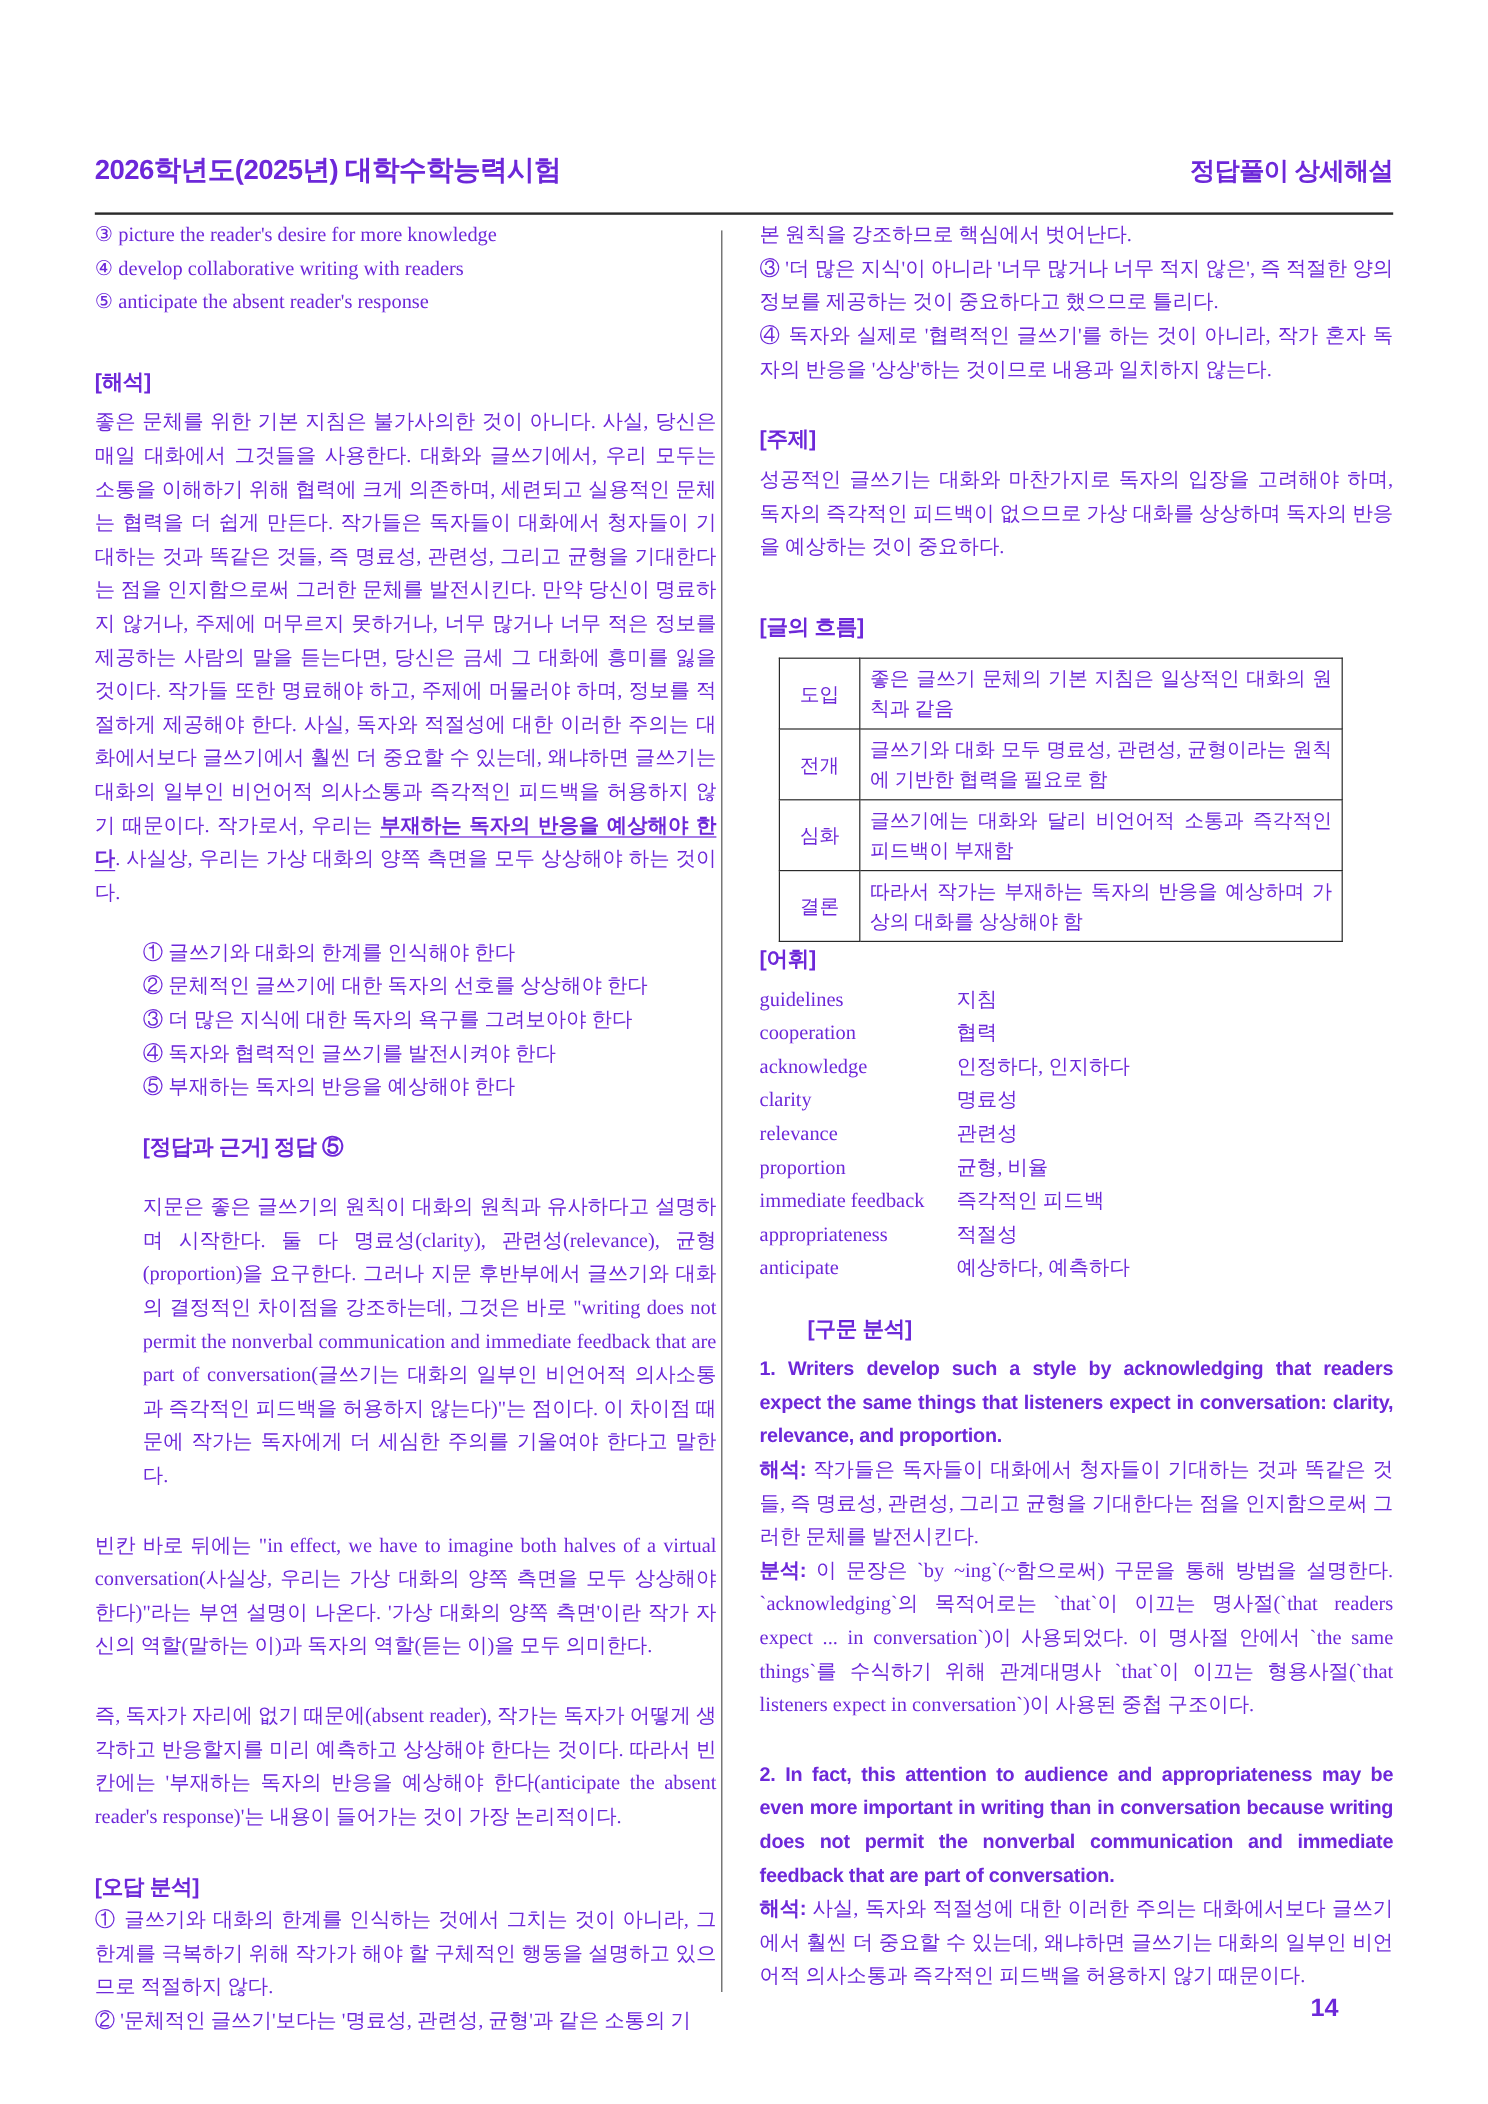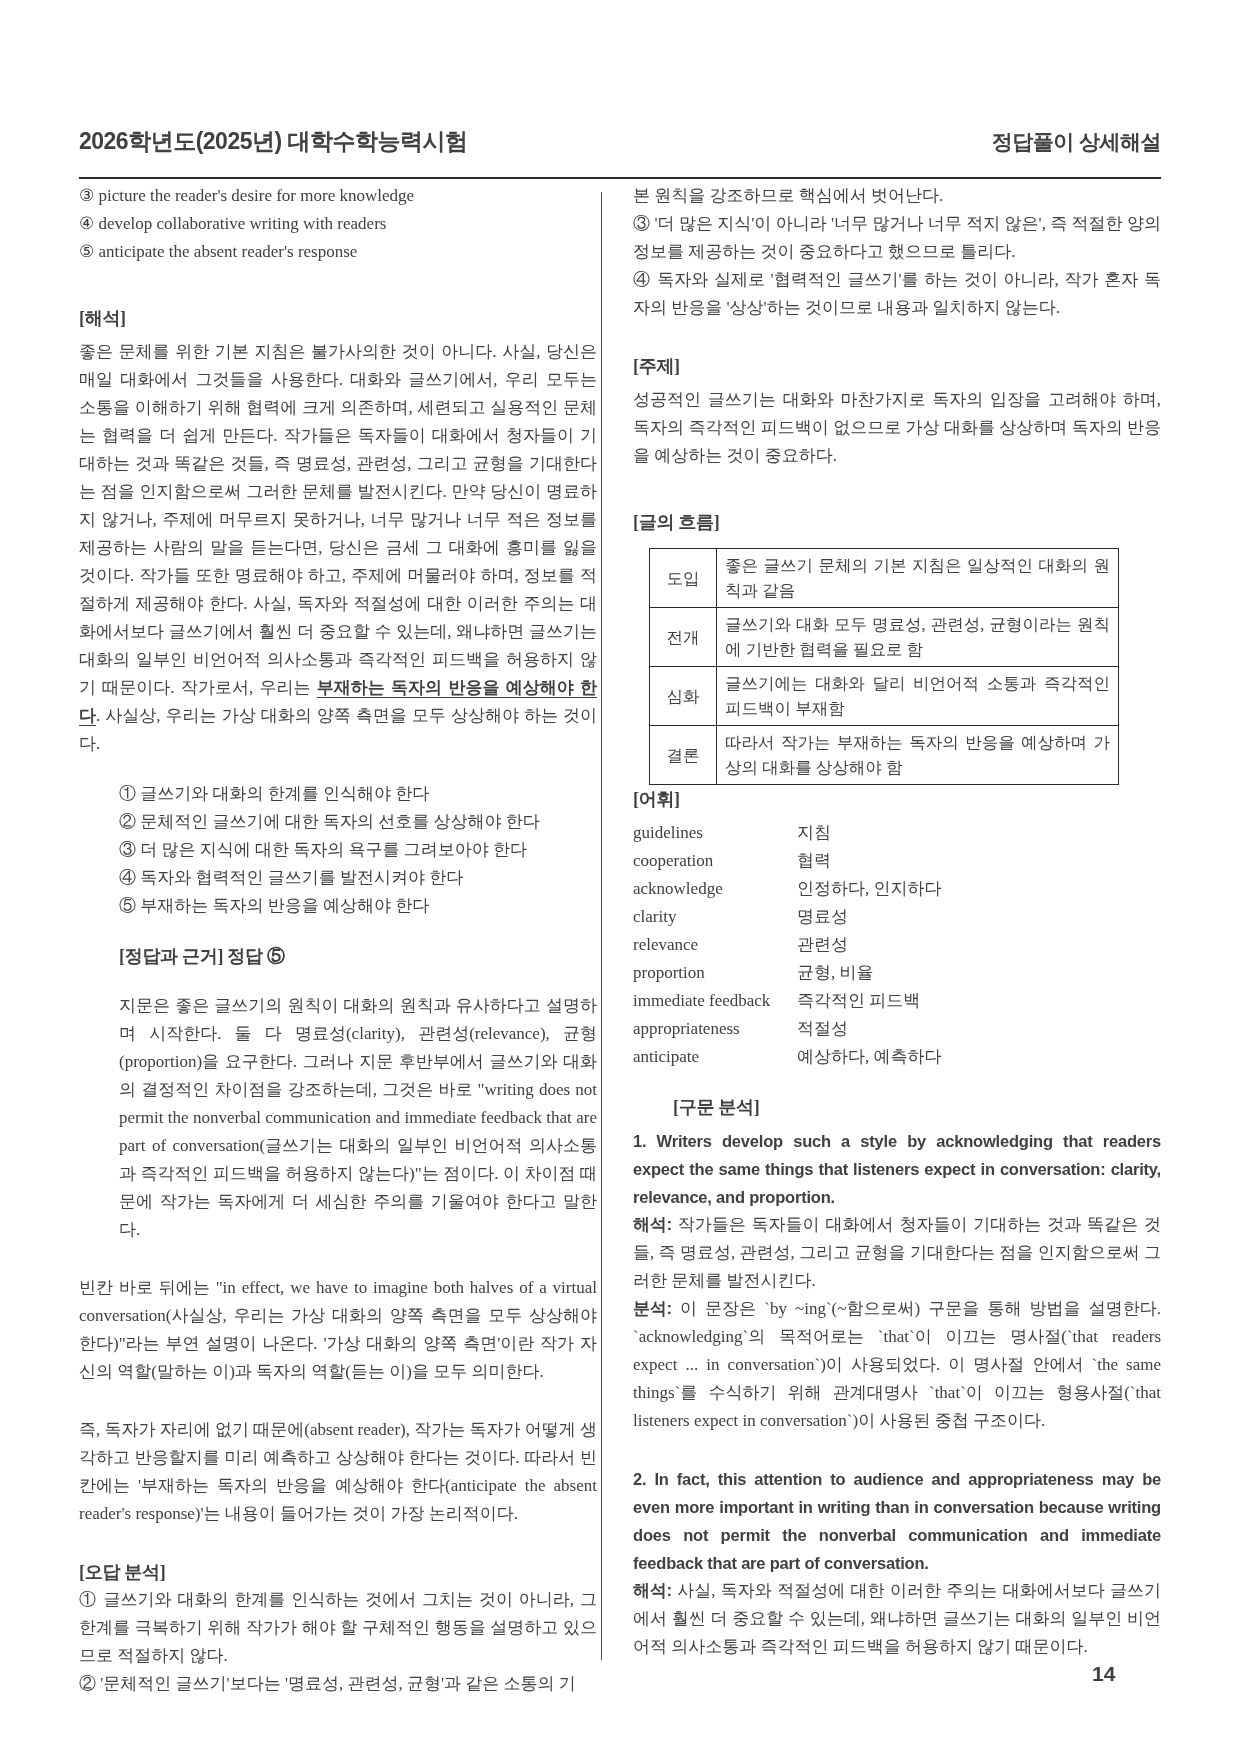--- a/index.html
+++ b/index.html
@@ -1,32 +1,32 @@
 <!DOCTYPE html>
 <html><head>
 <meta charset="utf-8">
 <style>
   html,body{margin:0;padding:0;background:#ffffff;}
-  .page{position:relative;width:1240px;height:1753px;background:#ffffff;color:#404040;overflow:hidden;}
+  .page{position:relative;width:1240px;height:1753px;background:#ffffff;color:#6d28d9;overflow:hidden;}
 
   
   .header{position:absolute;left:79px;top:126px;width:1082px;display:flex;justify-content:space-between;align-items:baseline;}
   .header-left{font-family:"Liberation Sans",sans-serif;font-weight:700;font-size:23px;letter-spacing:-0.5px;}
   .header-right{font-family:"Liberation Sans",sans-serif;font-weight:700;font-size:21px;letter-spacing:-0.5px;}
   .header-rule{position:absolute;left:79px;top:177px;width:1082px;border-top:2px solid #2a2a2a;}
 
   
   .col-divider{position:absolute;left:601px;top:192px;height:1468px;width:1px;background:#555;}
   .col{position:absolute;top:182px;}
   .col.left{left:79px;width:518px;}
   .col.right{left:633px;width:528px;}
 
   
   .body-text{font-family:"Liberation Serif",serif;font-size:17px;line-height:28px;text-align:justify;margin:0;}
-  .sec-title{font-family:Liberation Serif, serif;font-weight:700;font-size:18px;line-height:28px;margin:0;letter-spacing:-0.3px;}
+  .sec-title{font-family:Liberation Sans, sans-serif;font-weight:700;font-size:18px;line-height:28px;margin:0;letter-spacing:-0.3px;}
   .opt-line{font-family:"Liberation Serif",serif;font-size:17px;line-height:28px;margin:0;}
   .hl{font-weight:700;text-decoration:underline;text-underline-offset:4px;}
   .label-bold{font-family:"Liberation Sans",sans-serif;font-weight:700;letter-spacing:-0.3px;}
   .en-bold{font-family:"Liberation Sans",sans-serif;font-weight:700;font-size:16.5px;line-height:28px;text-align:justify;margin:0;letter-spacing:-0.2px;}
 
   
   .mt-sm{margin-top:6px;}
   .mt-md{margin-top:22px;margin-left:40px;}
   .mt-lg{margin-top:30px;}
   .mt-xl{margin-top:38px;}

